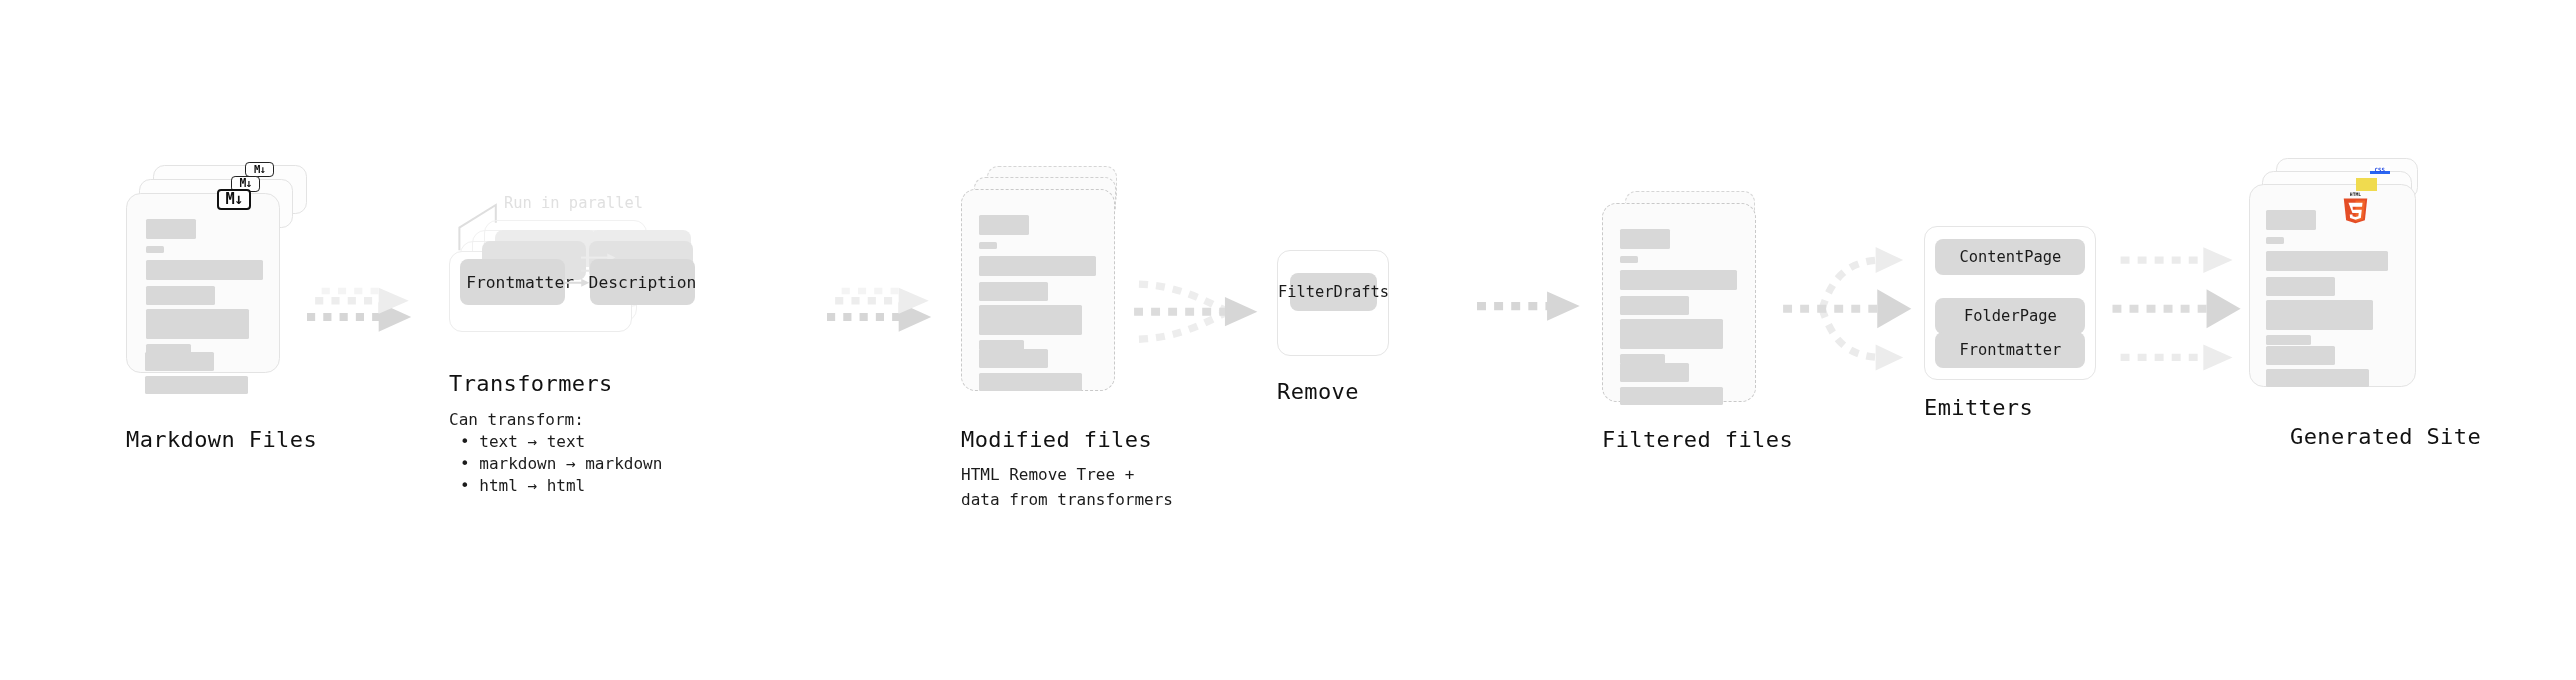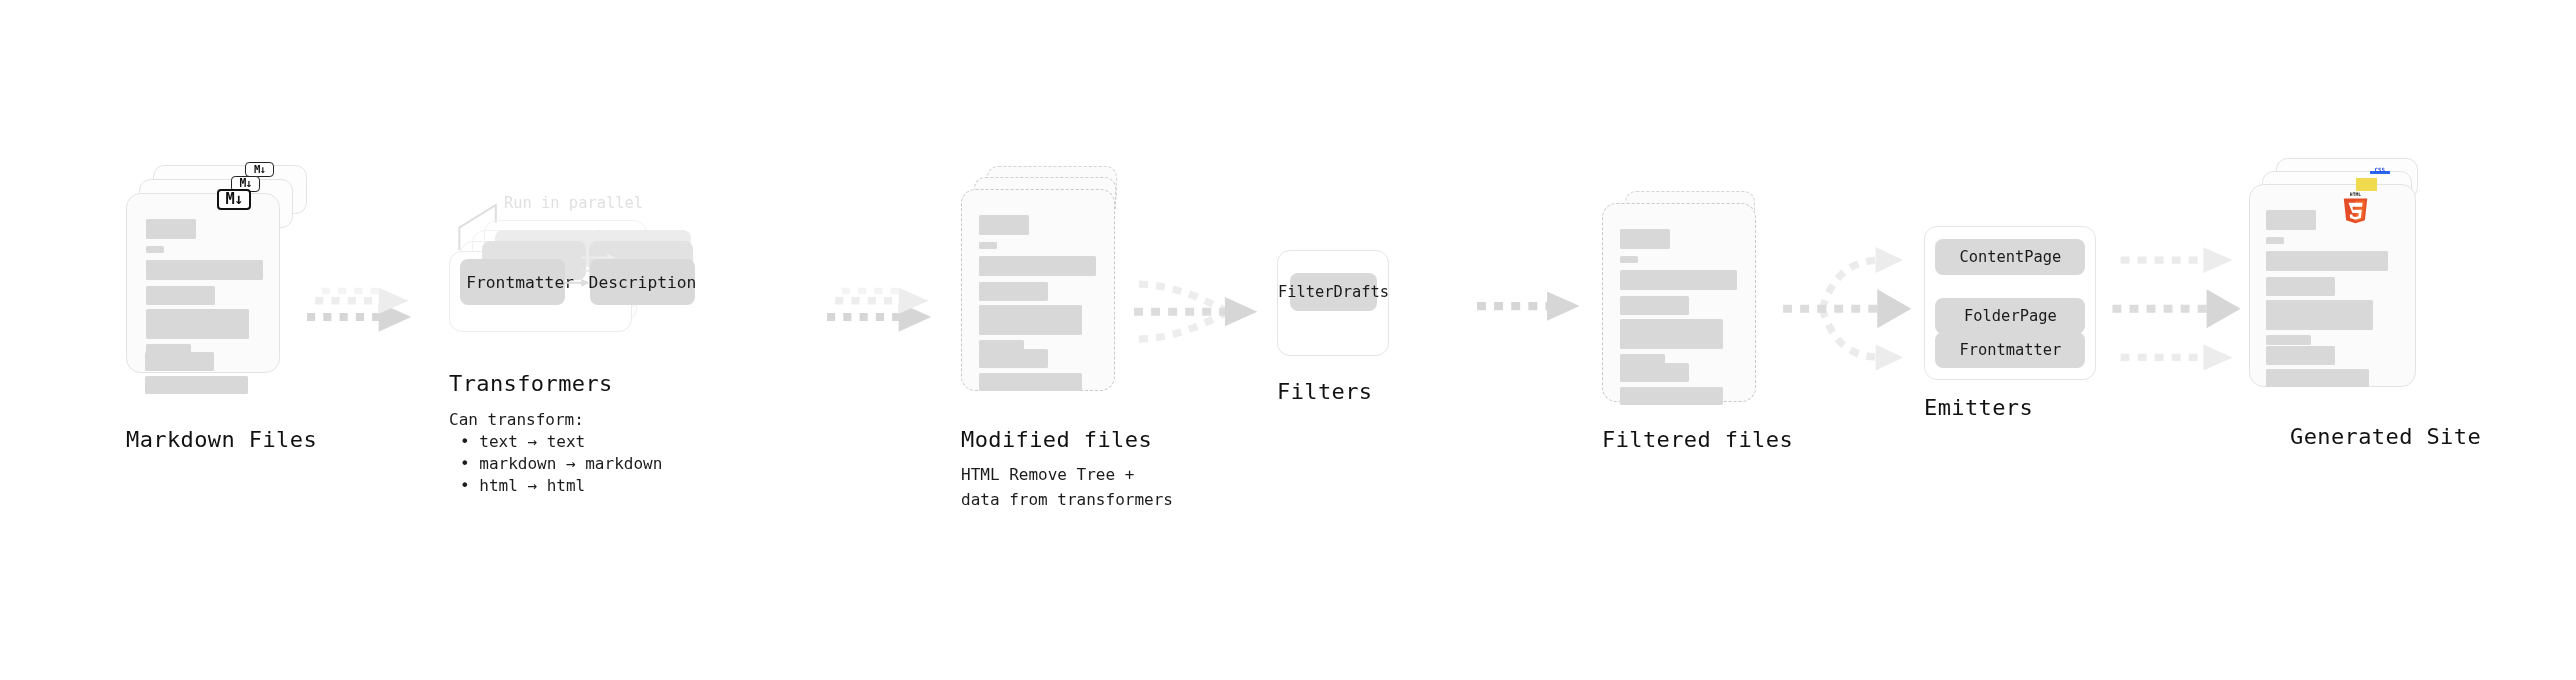--- a/index.html
+++ b/index.html
@@ -228,21 +228,21 @@
       <polygon points="112,26 152,44 112,62" fill="#d6d6d6"></polygon>
     </svg>
   </div>
 
   <div class="node" style="left:1277px; top:250px;">
     <div class="box" style="left:0px; top:0px; width:112px; height:106px; border-color:#e5e5e5;"></div>
     <div class="chip" style="left:13px; top:23px; width:87px; height:38px; font-size:15.4px;">
         <span>FilterDrafts</span>
       </div>
   </div>
-  <div class="title" style="left:1277px; top:379px;">Filters</div>
+  <div class="title" style="left:1277px; top:379px;">Remove</div>
 
   <div class="arrow-wrap" style="left:1477px; top:288px;">
     <svg width="110" height="37" viewBox="0 0 135 45">
       <line x1="0" y1="22" x2="92" y2="22" stroke="#d6d6d6" stroke-width="10" stroke-dasharray="11 10"></line>
       <polygon points="86,4 126,22 86,40" fill="#d6d6d6"></polygon>
     </svg>
   </div>
 
   <div class="doc-stack node" style="left:1602px; top:191px;">
     <div class="doc dashed" style="left:23px; top:0px; width:130px; height:32.5px; border-radius:11.4px; border-color:#d5d5d5;"></div>

